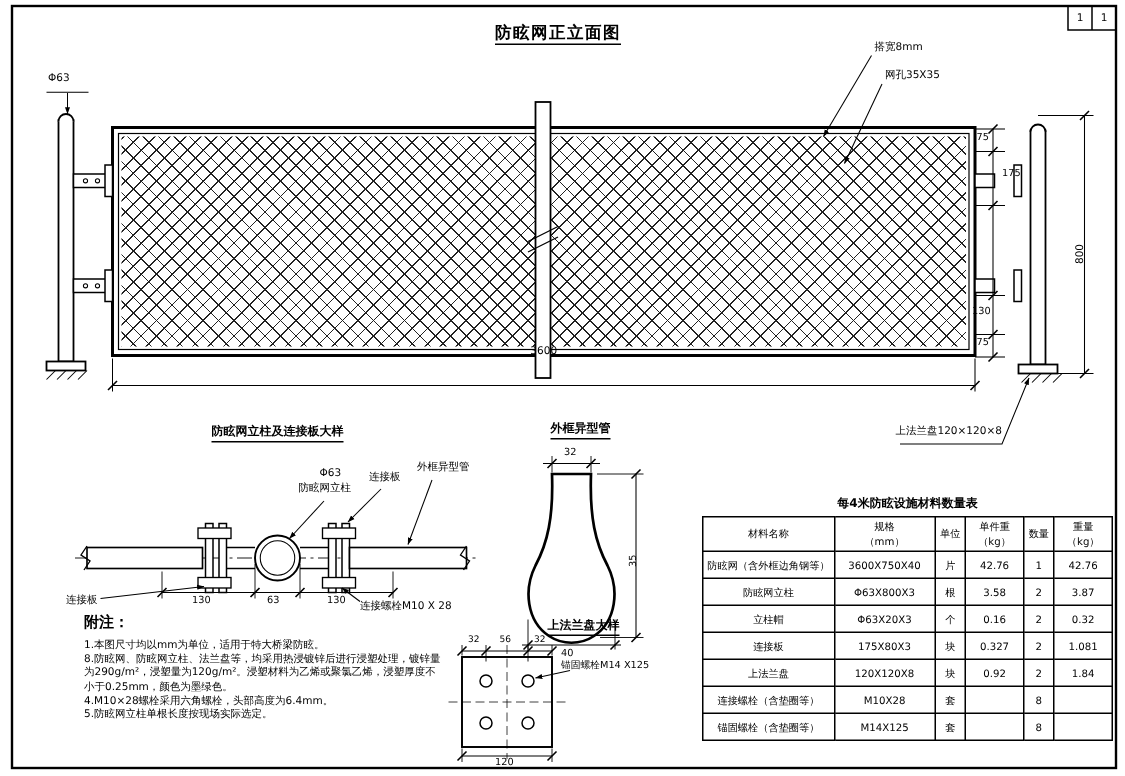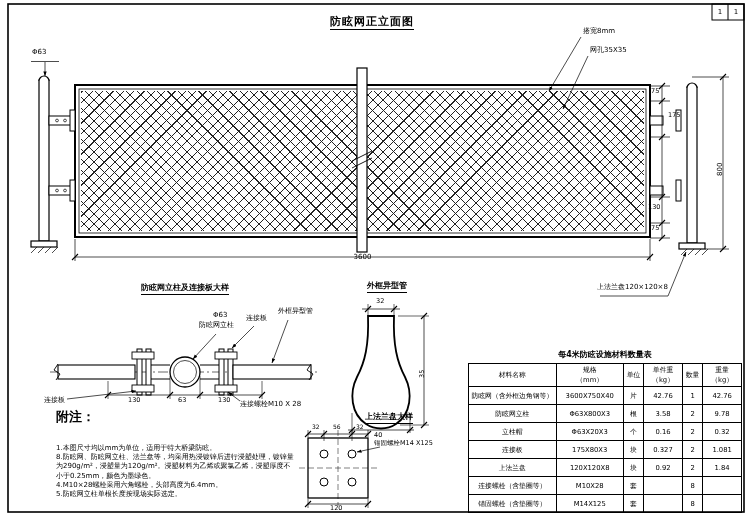--- a/index.html
+++ b/index.html
@@ -13,24 +13,24 @@
   .t{position:absolute;z-index:3;white-space:nowrap;line-height:1.1;}
   .s11{font-size:11px;font-weight:bold;letter-spacing:1px;}
   .s8{font-size:8px;font-weight:bold;}
   .s7{font-size:7px;}
   .s65{font-size:6.5px;}
   .s6{font-size:6px;}
   .ul{border-bottom:1px solid #000;padding-bottom:1px;}
   .rot{transform:rotate(-90deg);transform-origin:0 0;}
   .sheetno{width:16px;text-align:center;font-size:7px;line-height:15px;}
   #notes{position:absolute;left:56px;top:408px;width:238px;z-index:3;}
-  #notes .nh{font-size:13px;font-weight:bold;margin-bottom:18px;font-family:Liberation Mono, monospace;}
+  #notes .nh{font-size:10px;font-weight:bold;margin-bottom:4px;font-family:Liberation Mono, monospace;}
   #notes .ni{font-size:7px;line-height:1.32;white-space:normal;}
   #tablewrap{position:absolute;left:468px;top:330px;width:274px;z-index:3;}
-  #tabletitle{text-align:center;font-size:8px;font-weight:bold;margin-bottom:3px;margin-top:19px;}
+  #tabletitle{text-align:center;font-size:8px;font-weight:bold;margin-bottom:3px;}
   #mat-table{border-collapse:collapse;width:100%;table-layout:fixed;}
   #mat-table th,#mat-table td{border:1px solid #000;font-size:6.8px;text-align:center;
       padding:1px 1px;height:15px;overflow:hidden;white-space:pre-line;font-weight:normal;}
 </style>
 </head>
 <body>
 
 <div id="page">
 
   <div id="mesh"></div>
@@ -206,21 +206,21 @@
   </svg>
 
   <span class="t sheetno" style="left:712px;top:5px;">1</span>
   <span class="t sheetno" style="left:728px;top:5px;">1</span>
 
   <span class="t s11 ul" style="left:330px;top:16px;">防眩网正立面图</span>
   <span class="t s7" style="left:32px;top:49px;">Φ63</span>
   <span class="t s7" style="left:583px;top:28px;">搭宽8mm</span>
   <span class="t s7" style="left:590px;top:47px;">网孔35X35</span>
   <span class="t s7" style="left:597px;top:284px;">上法兰盘120×120×8</span>
-  <span class="t s7" style="left:340px;top:254px;width:45px;text-align:center;">3600</span>
+  <span class="t s7" style="left:340px;top:231px;width:45px;text-align:center;">3600</span>
   <span class="t s65" style="left:651px;top:88px;">75</span>
   <span class="t s65" style="left:668px;top:112px;">175</span>
   <span class="t s65" style="left:648px;top:204px;">130</span>
   <span class="t s65" style="left:651px;top:225px;">75</span>
   <span class="t s7 rot" style="left:717px;top:176px;">800</span>
 
   <span class="t s8 ul" style="left:141px;top:284px;">防眩网立柱及连接板大样</span>
   <span class="t s7" style="left:213px;top:312px;">Φ63</span>
   <span class="t s7" style="left:199px;top:322px;">防眩网立柱</span>
   <span class="t s7" style="left:246px;top:315px;">连接板</span>
@@ -283,21 +283,21 @@
             <td>42.76</td>
             <td>1</td>
             <td>42.76</td>
           </tr>
           <tr>
             <td>防眩网立柱</td>
             <td>Φ63X800X3</td>
             <td>根</td>
             <td>3.58</td>
             <td>2</td>
-            <td>9.78</td>
+            <td>3.87</td>
           </tr>
           <tr>
             <td>立柱帽</td>
             <td>Φ63X20X3</td>
             <td>个</td>
             <td>0.16</td>
             <td>2</td>
             <td>0.32</td>
           </tr>
           <tr>

